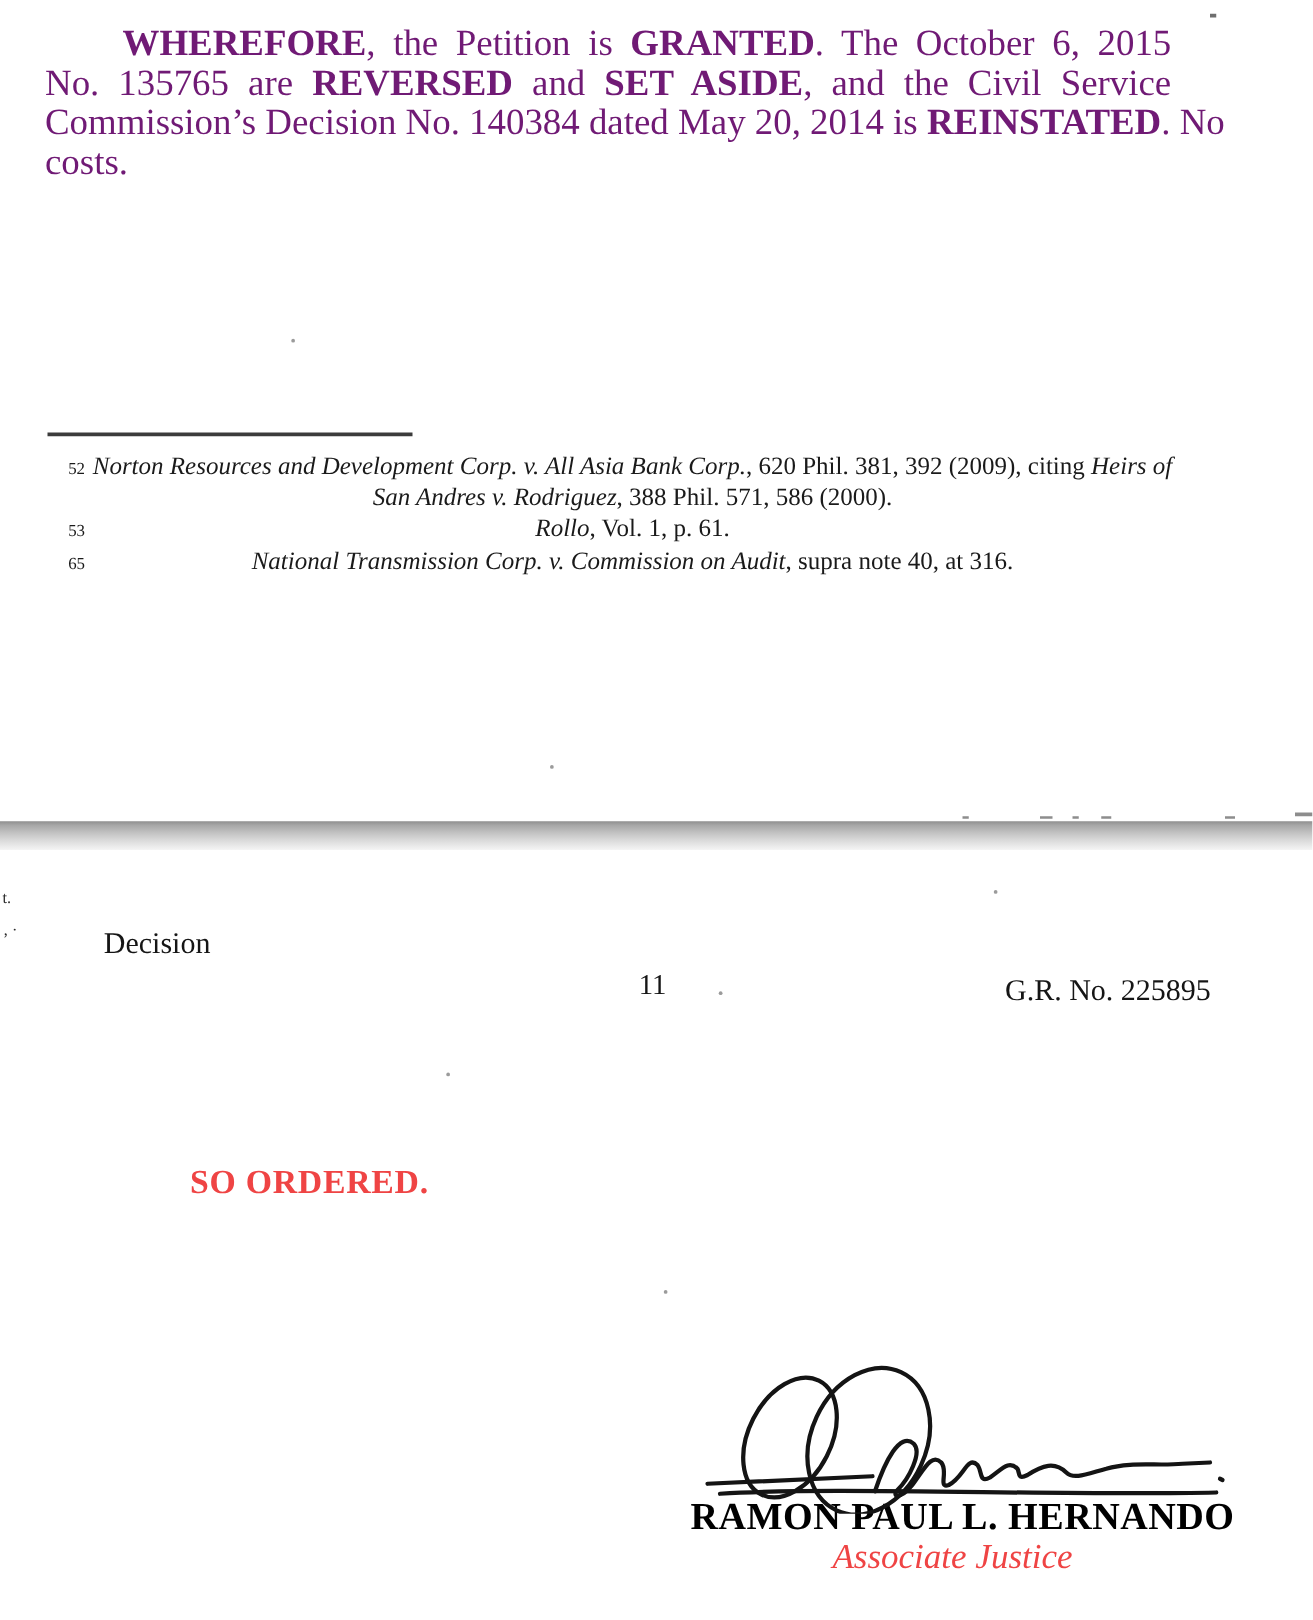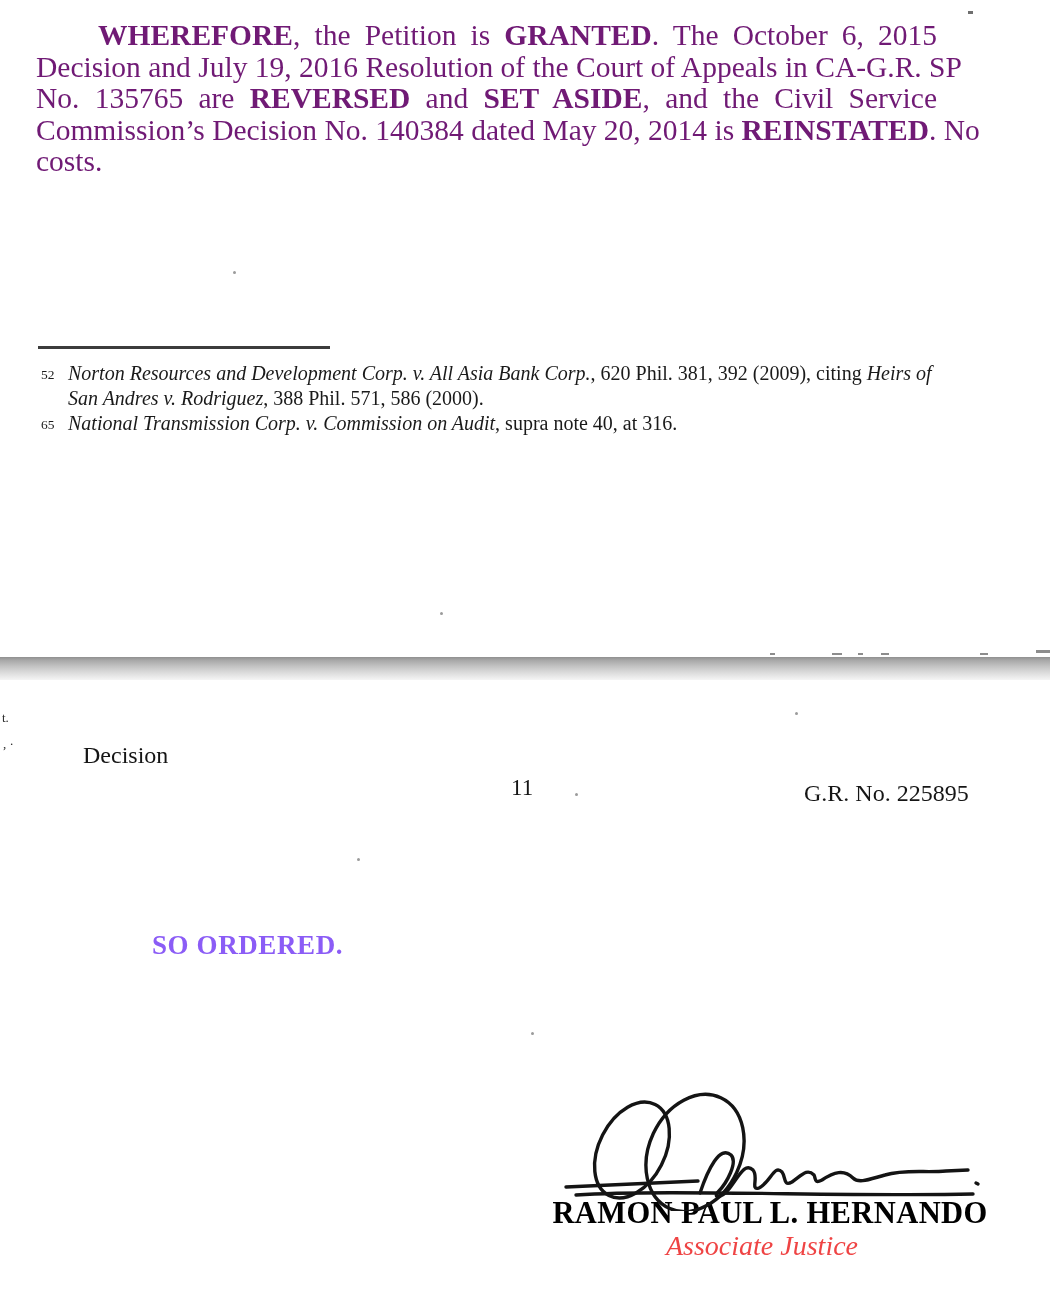--- a/index.html
+++ b/index.html
@@ -39,22 +39,23 @@
     font-size: 20px;
     line-height: 25px;
     color: #1a1a1a;
   }
   .footnote { display: flex; align-items: flex-start; }
   .fn-num {
     flex: 0 0 30px;
     font-size: 13.5px;
     padding-top: 1px;
     padding-left: 3px;
+    text-align: right;
   }
-  .fn-text { flex: 1 1 auto; }
+  .fn-text { flex: 1 1 auto; text-align: center; }
 
   
   .page-band {
     position: absolute;
     left: 0; top: 657px;
     width: 1050px; height: 23px;
     background: linear-gradient(180deg,
       #8f8f8f 0%, #a7a7a7 14%, #c2c2c2 40%,
       #d9d9d9 65%, #e9e9e9 85%, #f5f5f5 100%);
   }
@@ -74,21 +75,21 @@
   .p2-page-num   { position: absolute; left: 511px; top: 775px; font-size: 23px; }
   .p2-case-num   { position: absolute; left: 804px; top: 780px; font-size: 24px; }
 
   
   .so-ordered {
     position: absolute;
     left: 152px; top: 930px;
     font-size: 27px;
     font-weight: bold;
     letter-spacing: 0.6px;
-    color: #8b5cf6;
+    color: #ef4444;
   }
 
   
   .sig-svg {
     position: absolute;
     left: 548px; top: 1083px;
     width: 444px; height: 128px;
     z-index: 3;
   }
   .sig-name {
@@ -110,32 +111,35 @@
     font-size: 28px;
     font-style: italic;
     color: #ef4444;
   }
 </style>
 </head>
 <body>
 
 <div class="ruling">
     <div class="para-line indent"><span class="b">WHEREFORE</span><span>, the Petition is </span><span class="b">GRANTED</span><span>. The October 6, 2015</span></div>
-    <div class="para-line"><span>Decision and July 19, 2016 Resolution of the Court of Appeals in CA-G.R. SP</span></div>
     <div class="para-line"><span>No. 135765 are </span><span class="b">REVERSED</span><span> and </span><span class="b">SET ASIDE</span><span>, and the Civil Service</span></div>
     <div class="para-line"><span>Commission’s Decision No. 140384 dated May 20, 2014 is </span><span class="b">REINSTATED</span><span>. No</span></div>
     <div class="para-line lastline"><span>costs.</span></div>
   </div>
 
 <div class="fn-rule"></div>
 
 <div class="footnotes">
   <div class="footnote">
     <span class="fn-num">52</span>
     <span class="fn-text"><span class="i">Norton Resources and Development Corp. v. All Asia Bank Corp.</span><span>, 620 Phil. 381, 392 (2009), citing </span><span class="i">Heirs of San Andres v. Rodriguez</span><span>, 388 Phil. 571, 586 (2000).</span></span>
+  </div>
+  <div class="footnote">
+    <span class="fn-num">53</span>
+    <span class="fn-text"><span class="i">Rollo</span><span>, Vol. 1, p. 61.</span></span>
   </div>
   <div class="footnote">
     <span class="fn-num">65</span>
     <span class="fn-text"><span class="i">National Transmission Corp. v. Commission on Audit</span><span>, supra note 40, at 316.</span></span>
   </div>
 </div>
 
 <div class="page-band"></div>
 
 <div class="artifact" style="left:770px; top:653px; width:5px;  height:2px;"></div>

